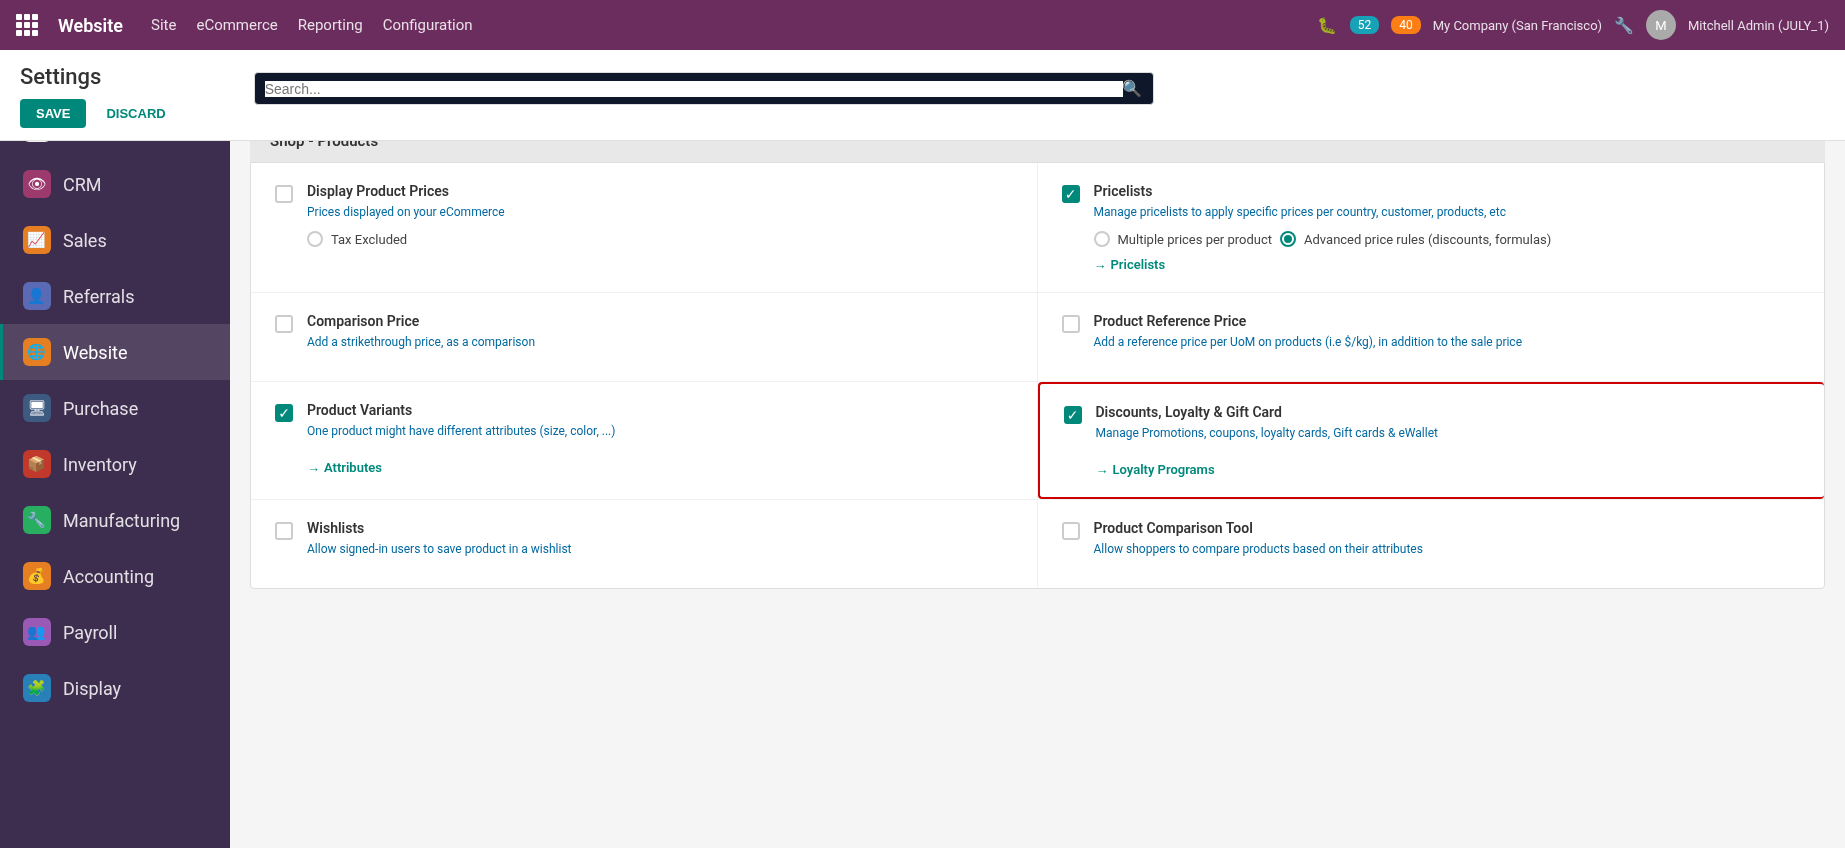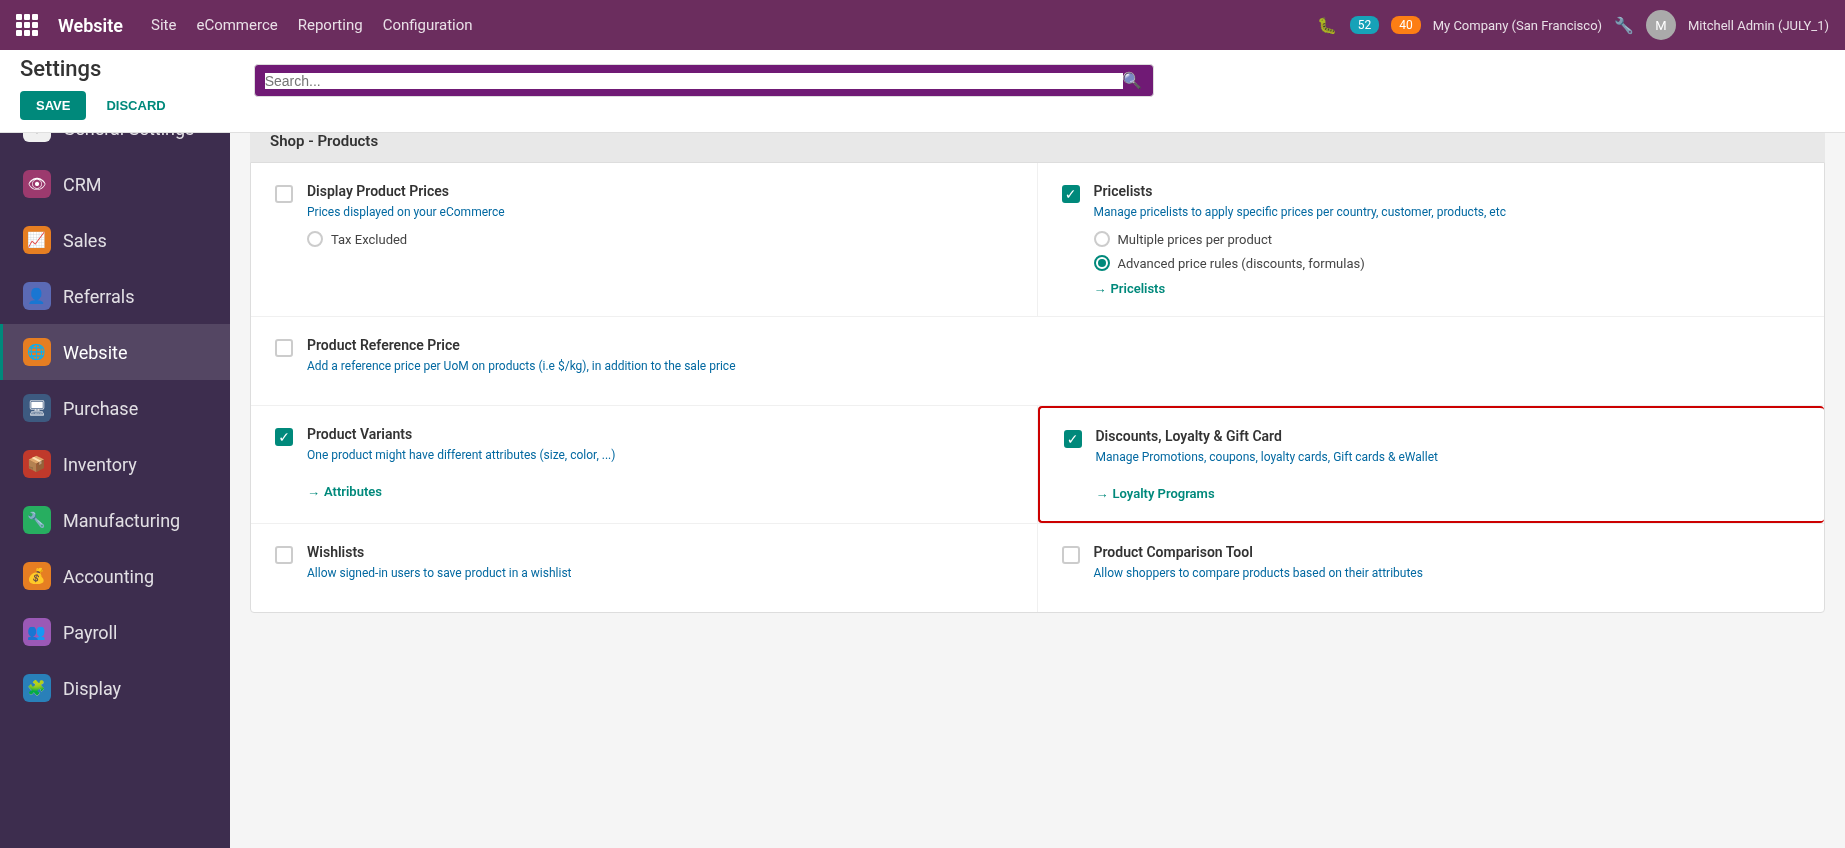--- a/index.html
+++ b/index.html
@@ -27,21 +27,21 @@
     .navbar-icon { color: rgba(255,255,255,0.85); cursor: pointer; font-size: 16px; }
     .navbar-company { color: rgba(255,255,255,0.85); font-size: 13px; }
     .navbar-user { color: rgba(255,255,255,0.85); font-size: 13px; cursor: pointer; }
     .avatar { width: 30px; height: 30px; border-radius: 50%; background: #aaa; display: inline-flex; align-items: center; justify-content: center; font-size: 13px; color: white; }
     .grid-icon { display: grid; grid-template-columns: repeat(3,6px); gap: 2px; cursor: pointer; }
     .grid-icon span { width: 6px; height: 6px; background: white; border-radius: 1px; display: block; }
 
     
     .settings-header {
       position: fixed;
-      top: 42px; left: 0; right: 0;
+      top: 50px; left: 0; right: 0;
       background: white;
       padding: 14px 20px 0;
       z-index: 90;
       border-bottom: 1px solid #e0e0e0;
     }
     .settings-title { font-size: 22px; font-weight: 500; color: #333; margin-bottom: 10px; }
     .settings-actions { display: flex; gap: 12px; align-items: center; padding-bottom: 12px; }
     .btn-save { background: #00897b; color: white; border: none; padding: 7px 16px; border-radius: 4px; font-size: 13px; font-weight: 600; cursor: pointer; }
     .btn-discard { background: transparent; color: #00897b; border: none; font-size: 13px; font-weight: 600; cursor: pointer; padding: 7px 8px; }
     .search-input {
@@ -139,21 +139,21 @@
     .setting-checkbox.checked {
       background: #00897b;
       border-color: #00897b;
       color: white;
     }
 
     .setting-content { flex: 1; }
     .setting-title { font-size: 14px; font-weight: 600; color: #333; margin-bottom: 4px; }
     .setting-desc { font-size: 12px; color: #0369a1; line-height: 1.5; margin-bottom: 10px; }
 
-    .radio-group { display: flex; flex-direction: column; gap: 8px; margin-top: 8px; }
+    .radio-group { display: flex; gap: 8px; margin-top: 8px; }
     .radio-item { display: flex; align-items: center; gap: 8px; font-size: 13px; color: #444; cursor: pointer; }
     .radio-dot {
       width: 16px; height: 16px;
       border-radius: 50%;
       border: 2px solid #ccc;
       display: flex; align-items: center; justify-content: center;
       flex-shrink: 0;
     }
     .radio-dot.selected { border-color: #00897b; }
     .radio-dot.selected::after {
@@ -229,21 +229,21 @@
 <div class="settings-header">
   <div style="display:flex; align-items:flex-start; gap:20px;">
     <div>
       <div class="settings-title">Settings</div>
       <div class="settings-actions">
         <button class="btn-save">SAVE</button>
         <button class="btn-discard">DISCARD</button>
       </div>
     </div>
     <div style="flex:1; padding-top:8px; padding-left: 60px;">
-      <div style="display:flex; align-items:center; border:1px solid #ddd; border-radius:4px; padding:6px 10px; background:#701a75; max-width:900px;">
+      <div style="display:flex; align-items:center; border:1px solid #ddd; border-radius:4px; padding:6px 10px; background:#0f172a; max-width:900px;">
         <input class="search-input" type="text" style="border: none; outline: none; flex: 1 1 0%; font-size: 14px; color: rgb(153, 153, 153);" placeholder="Search...">
         <span style="color:#999; font-size:16px;">🔍</span>
       </div>
     </div>
   </div>
 </div>
 
 <div class="layout">
 
   <div class="sidebar">
@@ -328,20 +328,27 @@
             </div>
             <span class="setting-link">Pricelists</span>
           </div>
         </div>
       </div>
 
       <div class="settings-row">
         <div class="setting-cell">
           <div class="setting-checkbox"></div>
           <div class="setting-content">
+            <div class="setting-title">Comparison Price</div>
+            <div class="setting-desc">Add a strikethrough price, as a comparison</div>
+          </div>
+        </div>
+        <div class="setting-cell">
+          <div class="setting-checkbox"></div>
+          <div class="setting-content">
             <div class="setting-title">Product Reference Price</div>
             <div class="setting-desc">Add a reference price per UoM on products (i.e $/kg), in addition to the sale price</div>
           </div>
         </div>
       </div>
 
       <div class="settings-row">
         <div class="setting-cell">
           <div class="setting-checkbox checked">✓</div>
           <div class="setting-content">

